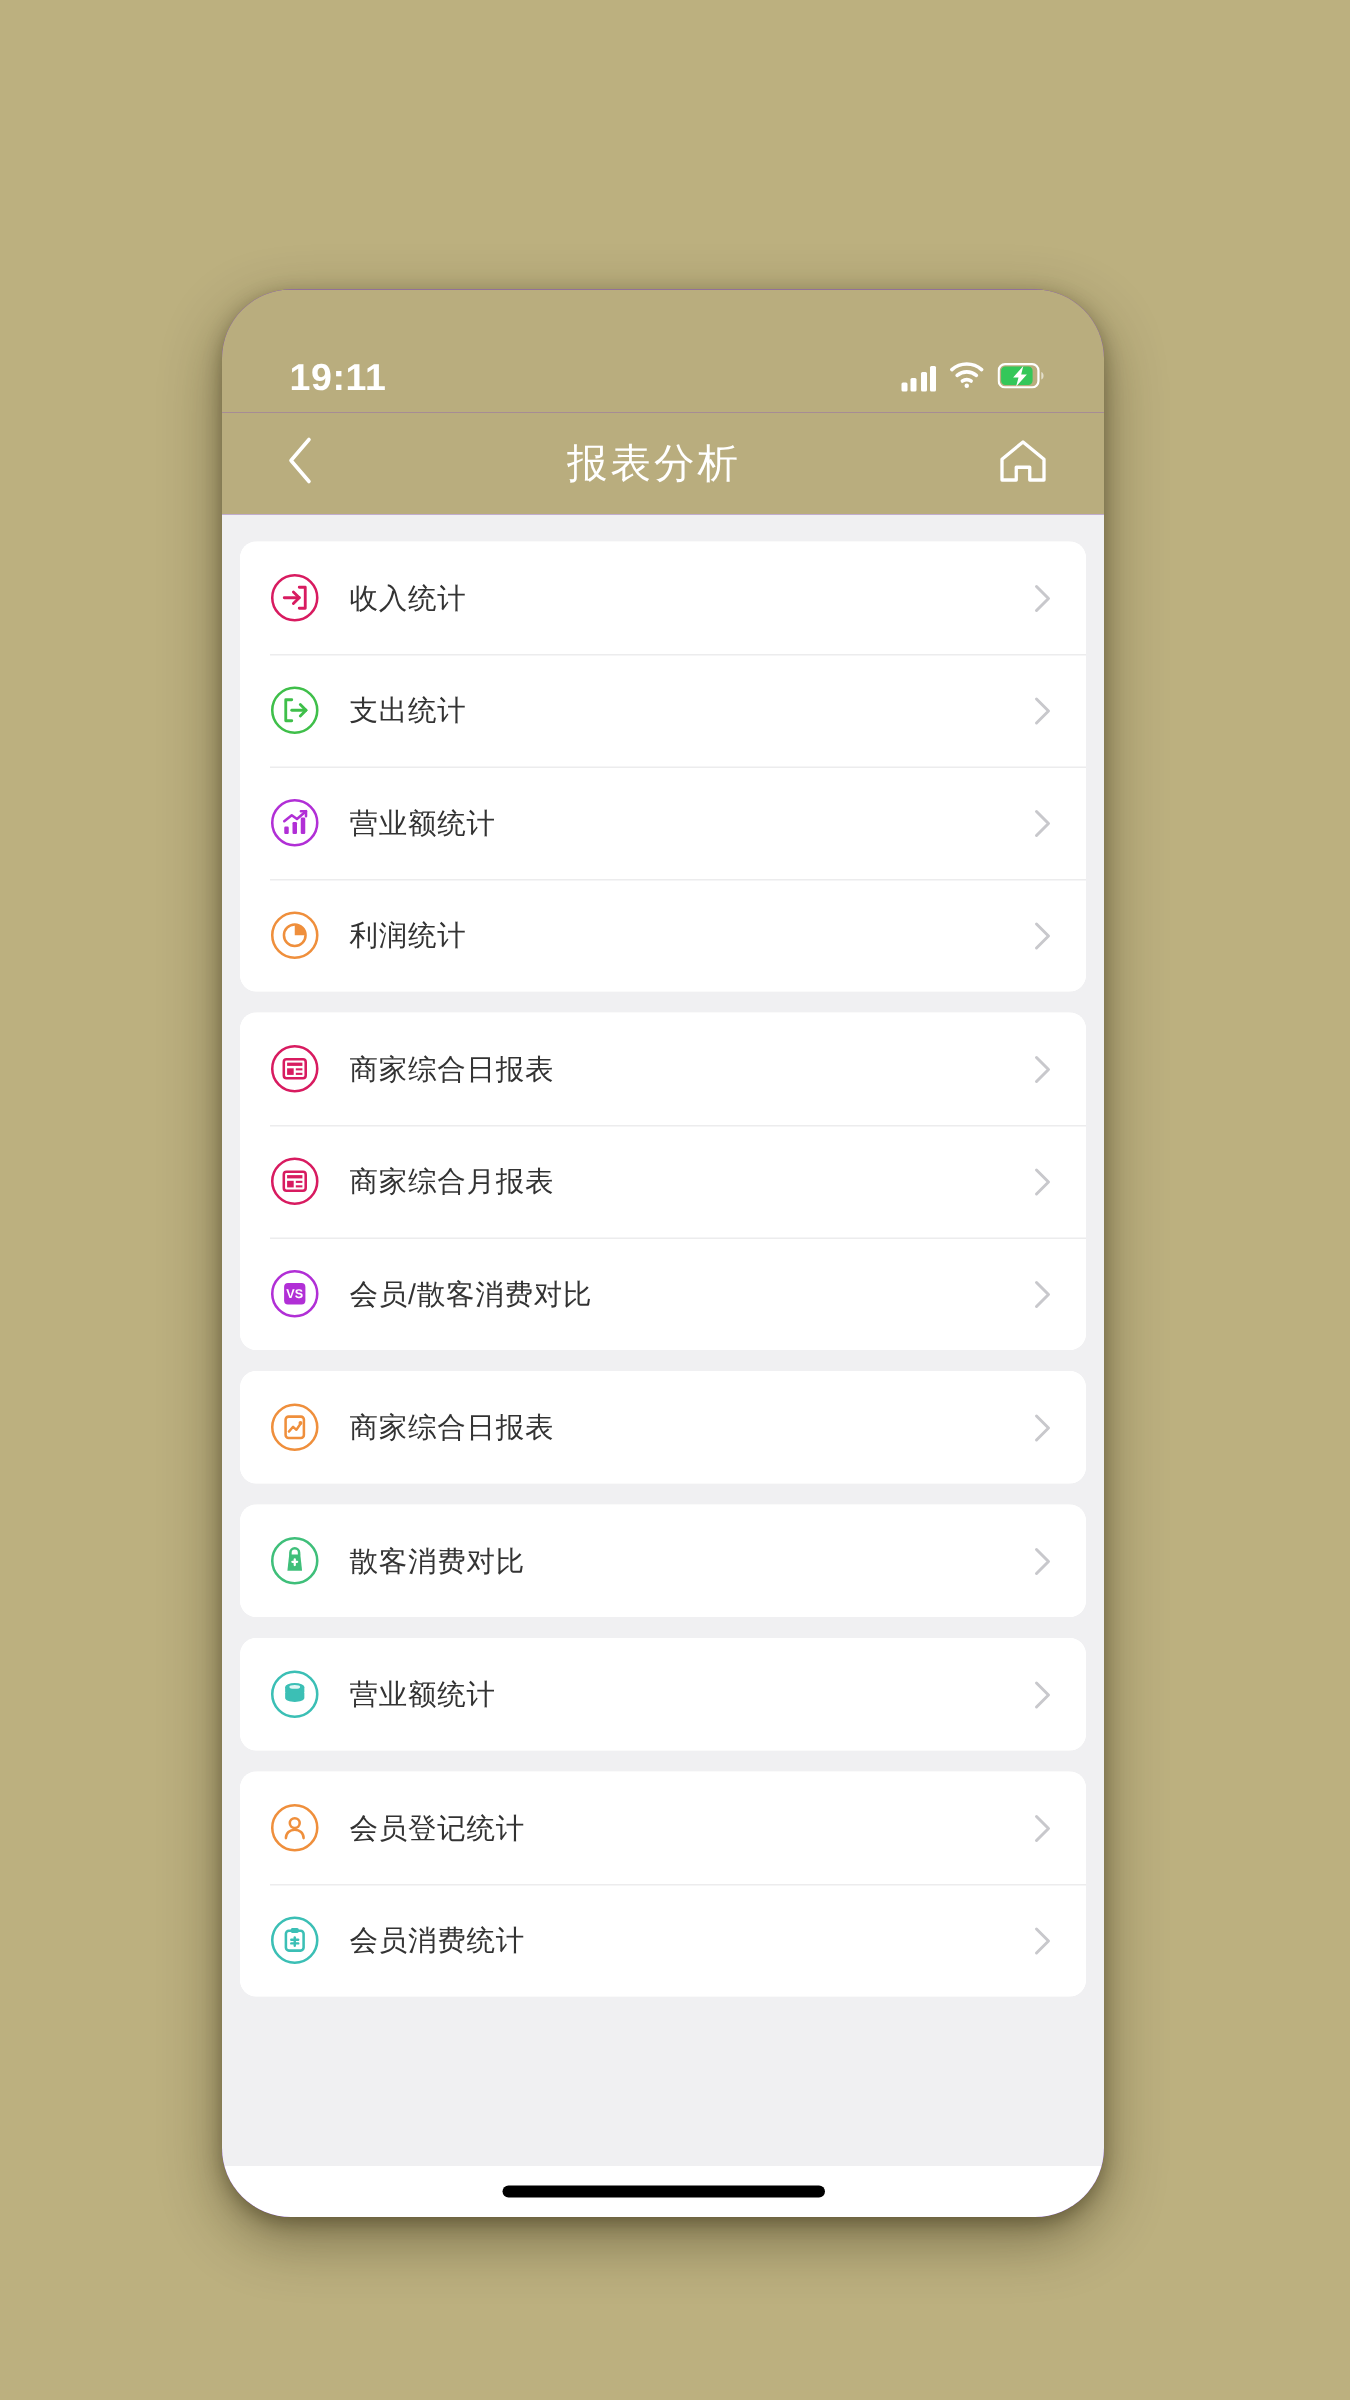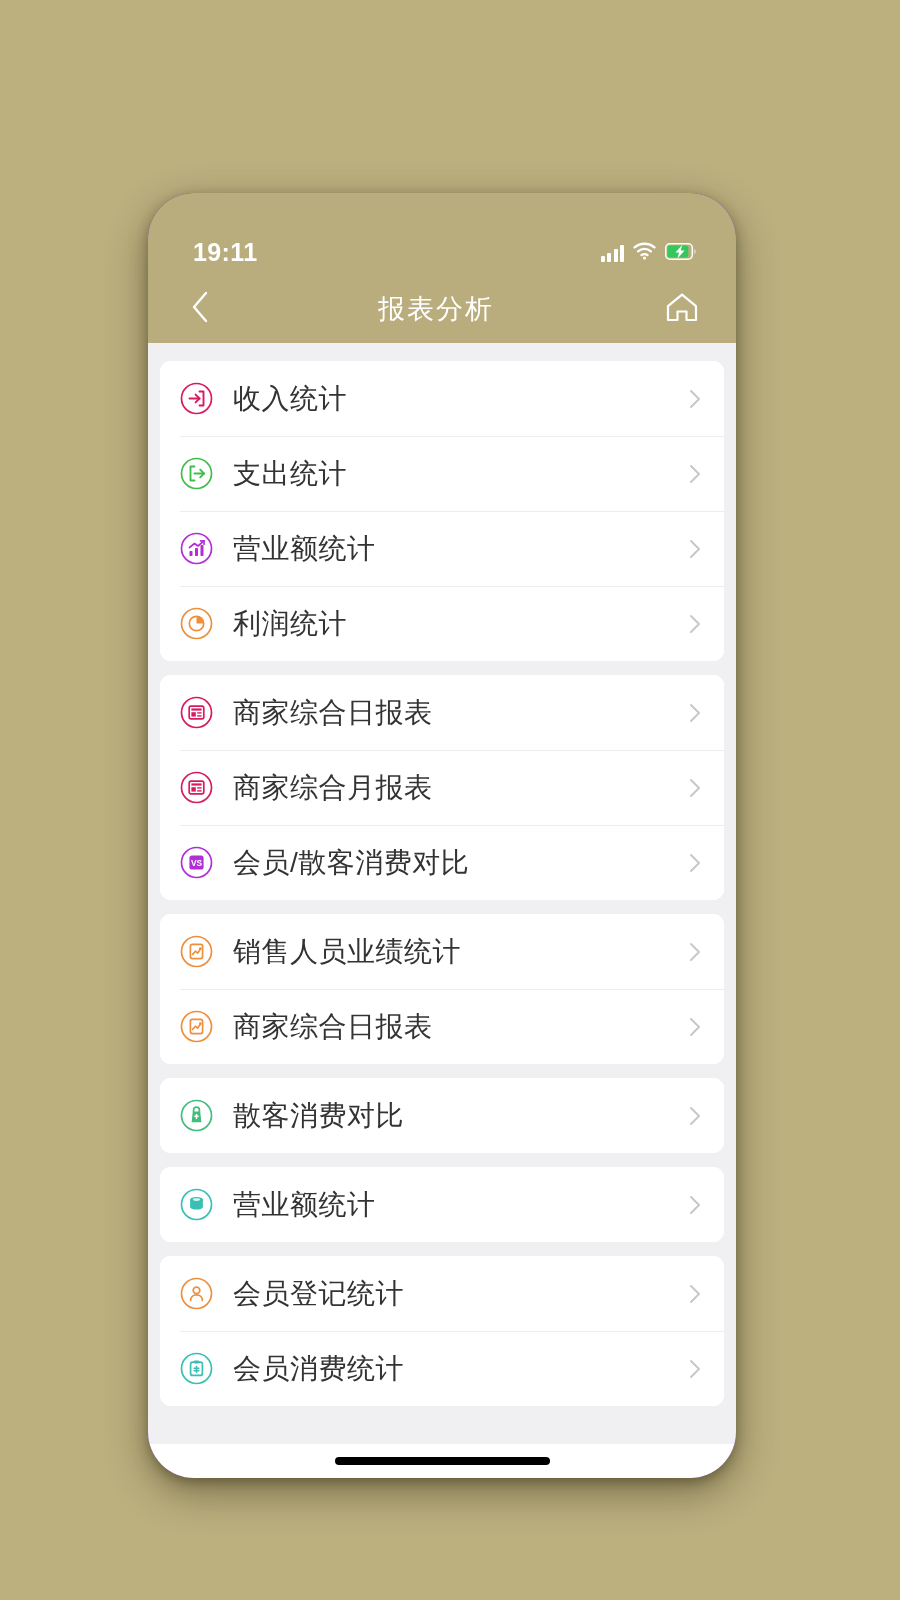--- a/index.html
+++ b/index.html
@@ -121,21 +121,21 @@
     background: #ececed;
   }
 
   .row-icon {
     width: 33px; height: 33px;
     flex: 0 0 33px;
     display: flex; align-items: center; justify-content: flex-start;
   }
   .row-label {
     margin-left: 20px;
-    font-size: 28px;
+    font-size: 19px;
     color: #333333;
     letter-spacing: 0.5px;
     flex: 1 1 auto;
     white-space: nowrap;
   }
   .row-chevron {
     flex: 0 0 auto;
     display: flex; align-items: center; justify-content: center;
     width: 22px; height: 22px;
   }
@@ -333,36 +333,20 @@
         <span class="row-chevron">
           <svg width="12" height="20" viewBox="0 0 12 20" fill="none">
               <path d="M2 2L10 10L2 18" stroke="#c8c8cc" stroke-width="2" stroke-linecap="round" stroke-linejoin="round"></path>
             </svg>
         </span>
       </div>
     </div>
 
     <div class="card">
 
-      <div class="row">
-        <span class="row-icon">
-          <svg width="33" height="33" viewBox="0 0 33 33" fill="none">
-            <circle cx="16.5" cy="16.5" r="15" stroke="#ef8f3c" stroke-width="1.7" fill="none"></circle>
-            <rect x="10.4" y="9.4" width="12.2" height="14.2" rx="2" stroke="#ef8f3c" stroke-width="1.7" fill="none"></rect>
-            <path d="M12.6 19.4L15.4 16.2L17.6 18.2L20.6 13.8" stroke="#ef8f3c" stroke-width="1.6" stroke-linecap="round" stroke-linejoin="round" fill="none"></path>
-            <circle cx="20.3" cy="13.6" r="1.3" fill="#ef8f3c"></circle>
-          </svg>
-        </span>
-        <span class="row-label">销售人员业绩统计</span>
-        <span class="row-chevron">
-          <svg width="12" height="20" viewBox="0 0 12 20" fill="none">
-              <path d="M2 2L10 10L2 18" stroke="#c8c8cc" stroke-width="2" stroke-linecap="round" stroke-linejoin="round"></path>
-            </svg>
-        </span>
-      </div>
 
       <div class="row">
         <span class="row-icon">
           <svg width="33" height="33" viewBox="0 0 33 33" fill="none">
             <circle cx="16.5" cy="16.5" r="15" stroke="#ef8f3c" stroke-width="1.7" fill="none"></circle>
             <rect x="10.4" y="9.4" width="12.2" height="14.2" rx="2" stroke="#ef8f3c" stroke-width="1.7" fill="none"></rect>
             <path d="M12.6 19.4L15.4 16.2L17.6 18.2L20.6 13.8" stroke="#ef8f3c" stroke-width="1.6" stroke-linecap="round" stroke-linejoin="round" fill="none"></path>
             <circle cx="20.3" cy="13.6" r="1.3" fill="#ef8f3c"></circle>
           </svg>
         </span>

